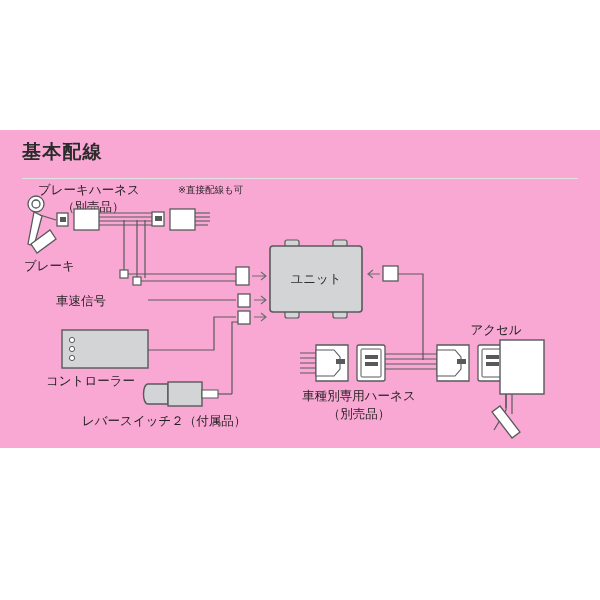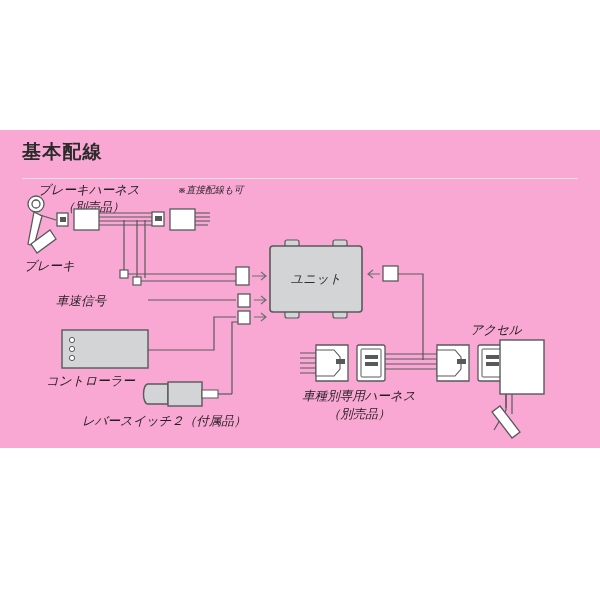--- a/index.html
+++ b/index.html
@@ -56,21 +56,21 @@
   }
   .title-rule {
     position: absolute;
     left: 22px; top: 48px;
     width: 556px; height: 1px;
     background: #e2e2e2;
   }
   .diagram {
     position: absolute;
     left: 0; top: 52px;
-    width: 600px; height: 286px; font-style: italic;
+    width: 600px; height: 286px;
   }
   svg { display: block; }
   text {
     font-family: "Liberation Sans", "DejaVu Sans", sans-serif;
     fill: #231f20;
   }
   .lbl { font-size: 12.5px; }
   .lbl-sm { font-size: 9.5px; }
   .lbl-unit { font-size: 12.5px; fill: #2d2d2d; }
 </style>

